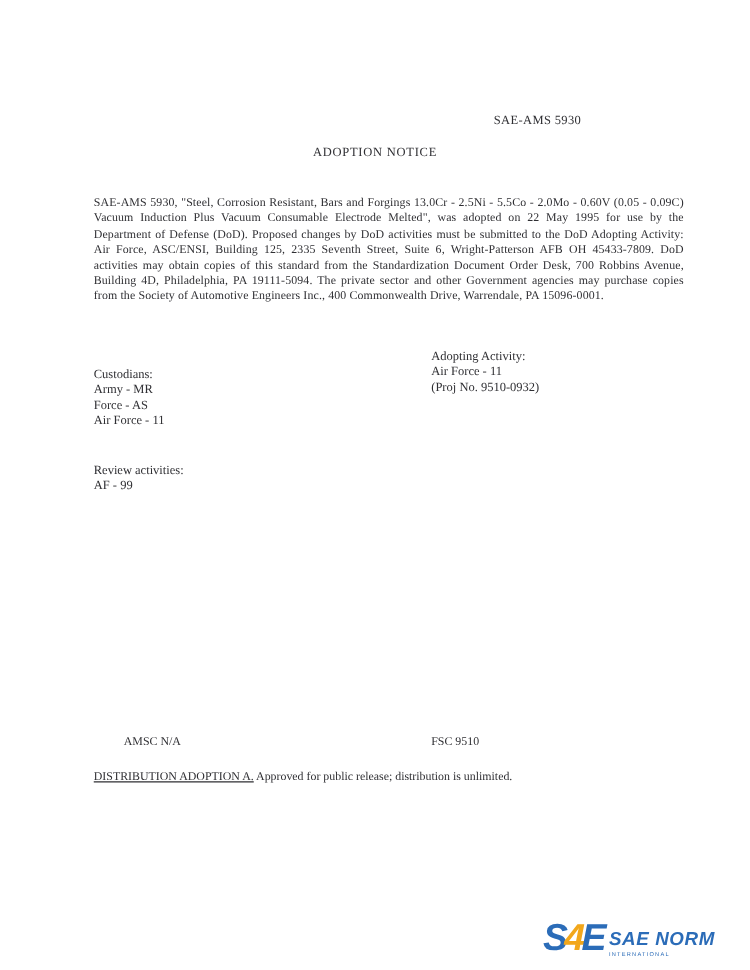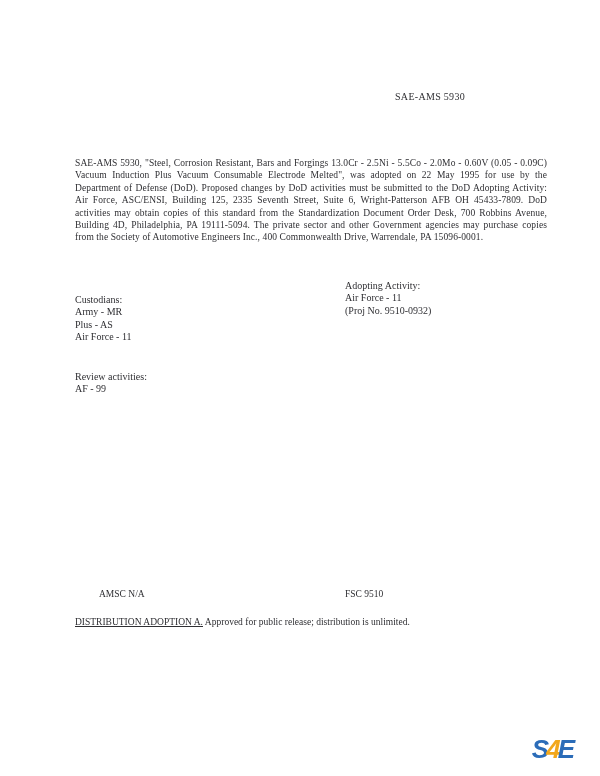--- a/index.html
+++ b/index.html
@@ -66,21 +66,21 @@
   
   .logo {
     position: absolute;
     right: 28px;
     top: 736px;
     display: flex;
     align-items: flex-end;
     font-family: "Liberation Sans", sans-serif;
   }
   .logo-mark {
-    font-size: 26px;
+    font-size: 30px;
     font-weight: bold;
     font-style: italic;
     letter-spacing: -3px;
     line-height: 1;
   }
   .logo-mark .m-blue { color: var(--logo-blue, #2b6cb8); }
   .logo-mark .m-orange { color: var(--logo-orange, #f2a71b); }
   .logo-text-wrap {
     margin-left: 5px;
     display: flex;
@@ -104,27 +104,28 @@
     gap: 6px;
   }
 </style>
 </head>
 <body>
 
 <div class="page" style="--logo-blue: #2b6cb8; --logo-orange: #f2a71b;">
 
   <div class="doc-number">SAE-AMS 5930</div>
 
+  <div class="doc-title">ADOPTION NOTICE</div>
 
   <div class="doc-body">SAE-AMS 5930, "Steel, Corrosion Resistant, Bars and Forgings 13.0Cr - 2.5Ni - 5.5Co - 2.0Mo - 0.60V (0.05 - 0.09C) Vacuum Induction Plus Vacuum Consumable Electrode Melted", was adopted on 22 May 1995 for use by the Department of Defense (DoD).  Proposed changes by DoD activities must be submitted to the DoD Adopting Activity:  Air Force, ASC/ENSI, Building 125, 2335 Seventh Street, Suite 6, Wright-Patterson AFB OH 45433-7809.  DoD activities may obtain copies of this standard from the Standardization Document Order Desk, 700 Robbins Avenue, Building 4D, Philadelphia, PA  19111-5094.  The private sector and other Government agencies may purchase copies from the Society of Automotive Engineers Inc., 400 Commonwealth Drive, Warrendale, PA 15096-0001.</div>
 
   <div class="col-block custodians">
     <div>Custodians:</div>
     <div>Army - MR</div>
-    <div>Plus - AS</div>
+    <div>Force - AS</div>
     <div>Air Force - 11</div>
   </div>
 
   <div class="col-block adopting">
     <div>Adopting Activity:</div>
     <div>Air Force - 11</div>
     <div>(Proj No. 9510-0932)</div>
   </div>
 
   <div class="col-block review">
@@ -137,15 +138,21 @@
   <div class="fsc">FSC 9510</div>
 
   <div class="distribution">
     <span class="dist-label">DISTRIBUTION ADOPTION A.</span><span>  Approved for public release; distribution is unlimited.</span>
   </div>
 
   <div class="logo">
     <div class="logo-mark">
       <span class="m-blue">S</span><span class="m-orange">4</span><span class="m-blue">E</span>
     </div>
+    <div class="logo-text-wrap">
+      <div class="logo-name">SAE NORM</div>
+      <div class="logo-sub">
+        <span>INTERNATIONAL</span>
+      </div>
+    </div>
   </div>
 
 </div>
 
 </body></html>

